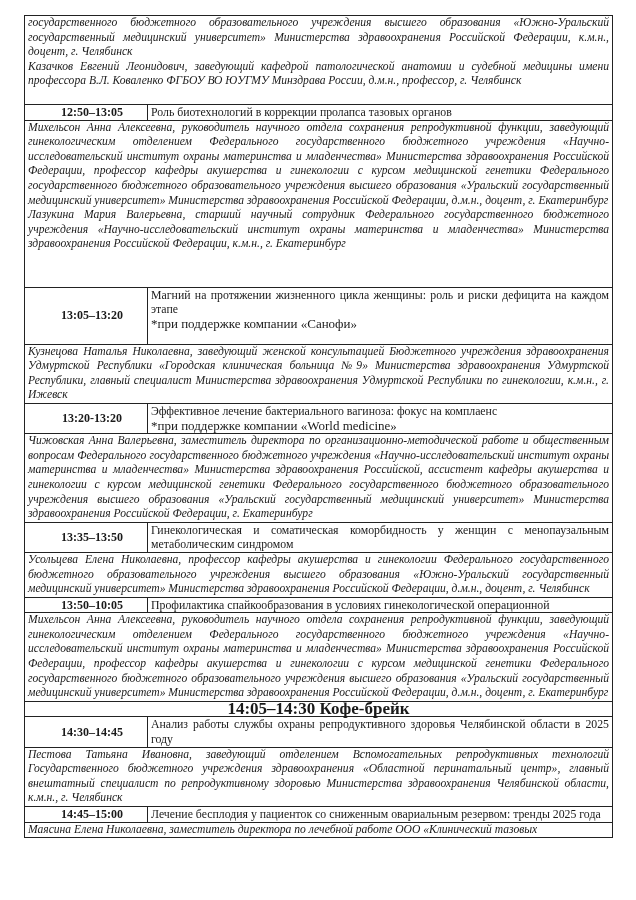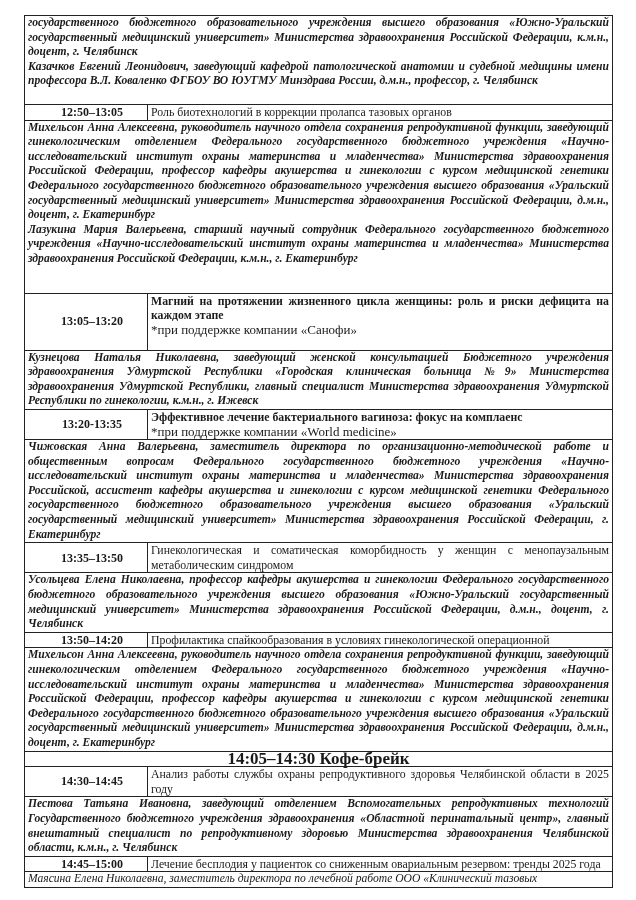--- a/index.html
+++ b/index.html
@@ -7,21 +7,21 @@
          font-family: "Liberation Serif", serif; color: #1a1a1a; }
   .page { position: absolute; left: 24px; top: 15px; width: 588px; }
   table { border-collapse: collapse; width: 588px; table-layout: fixed; }
   td { border: 1px solid #222; padding: 0 3px; vertical-align: top;
        font-size: 11.6px; line-height: 14.6px; }
   td.time { width: 116px; text-align: center; font-weight: bold; vertical-align: middle; font-size: 12px; padding-left: 15px; }
   td.title { text-align: justify; font-size: 11.8px; }
   td.speaker { font-style: italic; text-align: justify; text-align-last: left; }
   td.break { text-align: center; font-weight: bold; font-size: 17px; }
   .sponsor { display: block; font-size: 13px; }
-  .p { display: block; text-align: justify; font-weight: bold; }
+  .p { display: block; text-align: justify; }
   .blank { display: block; height: 26px; }
 </style>
 </head>
 <body>
 
 <div class="page">
   <table>
     <colgroup>
         <col style="width:123px">
         <col style="width:465px">
@@ -53,21 +53,21 @@
           <span class="sponsor">*при поддержке компании «Санофи»</span>
         </td>
       </tr>
       <tr>
         <td colspan="2" class="speaker">
           <span class="p">Кузнецова Наталья Николаевна, заведующий женской консультацией Бюджетного учреждения здравоохранения Удмуртской Республики «Городская клиническая больница №9» Министерства здравоохранения Удмуртской Республики, главный специалист Министерства здравоохранения Удмуртской Республики по гинекологии, к.м.н., г. Ижевск</span>
         </td>
       </tr>
 
       <tr>
-        <td class="time">13:20-13:35</td>
+        <td class="time">13:20-13:20</td>
         <td class="title">
           <span class="p">Эффективное лечение бактериального вагиноза: фокус на комплаенс</span>
           <span class="sponsor">*при поддержке компании «World medicine»</span>
         </td>
       </tr>
       <tr>
         <td colspan="2" class="speaker">
           <span class="p">Чижовская Анна Валерьевна, заместитель директора по организационно-методической работе и общественным вопросам Федерального государственного бюджетного учреждения «Научно-исследовательский институт охраны материнства и младенчества» Министерства здравоохранения Российской, ассистент кафедры акушерства и гинекологии с курсом медицинской генетики Федерального государственного бюджетного образовательного учреждения высшего образования «Уральский государственный медицинский университет» Министерства здравоохранения Российской Федерации, г. Екатеринбург</span>
         </td>
       </tr>
@@ -76,21 +76,21 @@
         <td class="time">13:35–13:50</td>
         <td class="title">Гинекологическая и соматическая коморбидность у женщин с менопаузальным метаболическим синдромом</td>
       </tr>
       <tr>
         <td colspan="2" class="speaker">
           <span class="p">Усольцева Елена Николаевна, профессор кафедры акушерства и гинекологии Федерального государственного бюджетного образовательного учреждения высшего образования «Южно-Уральский государственный медицинский университет» Министерства здравоохранения Российской Федерации, д.м.н., доцент, г. Челябинск</span>
         </td>
       </tr>
 
       <tr>
-        <td class="time">13:50–14:20</td>
+        <td class="time">13:50–10:05</td>
         <td class="title">Профилактика спайкообразования в условиях гинекологической операционной</td>
       </tr>
       <tr>
         <td colspan="2" class="speaker">
           <span class="p">Михельсон Анна Алексеевна, руководитель научного отдела сохранения репродуктивной функции, заведующий гинекологическим отделением Федерального государственного бюджетного учреждения «Научно-исследовательский институт охраны материнства и младенчества» Министерства здравоохранения Российской Федерации, профессор кафедры акушерства и гинекологии с курсом медицинской генетики Федерального государственного бюджетного образовательного учреждения высшего образования «Уральский государственный медицинский университет» Министерства здравоохранения Российской Федерации, д.м.н., доцент, г. Екатеринбург</span>
         </td>
       </tr>
 
       <tr>
         <td colspan="2" class="break">14:05–14:30 Кофе-брейк</td>

